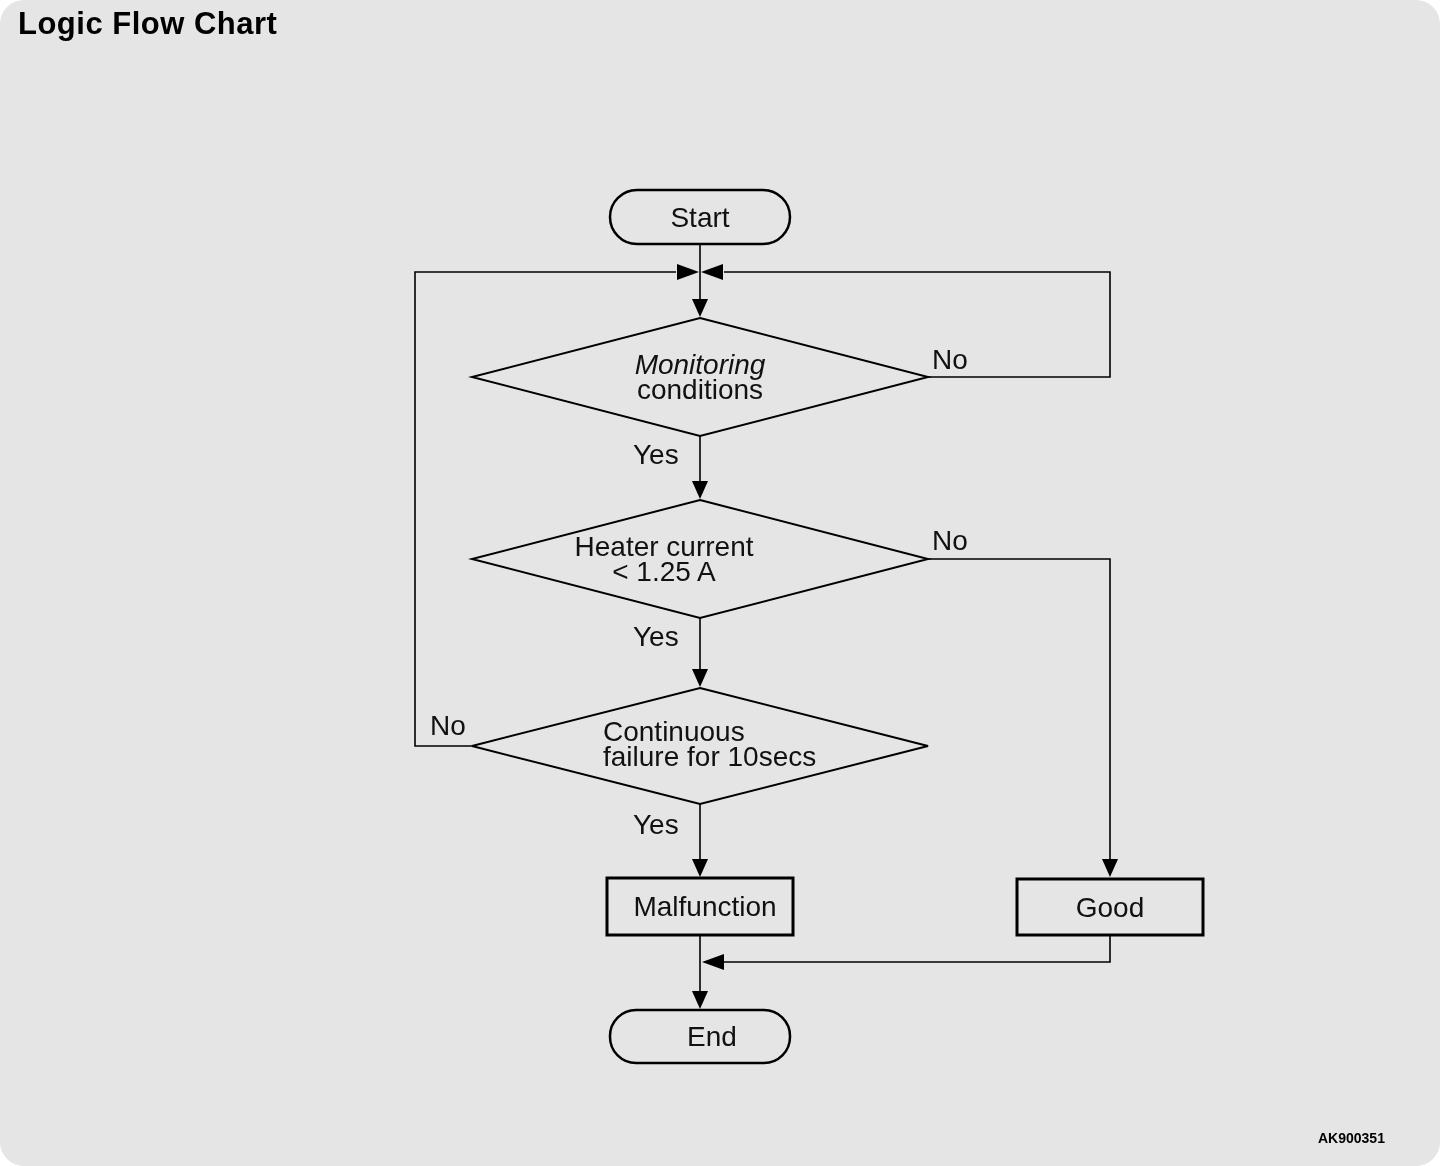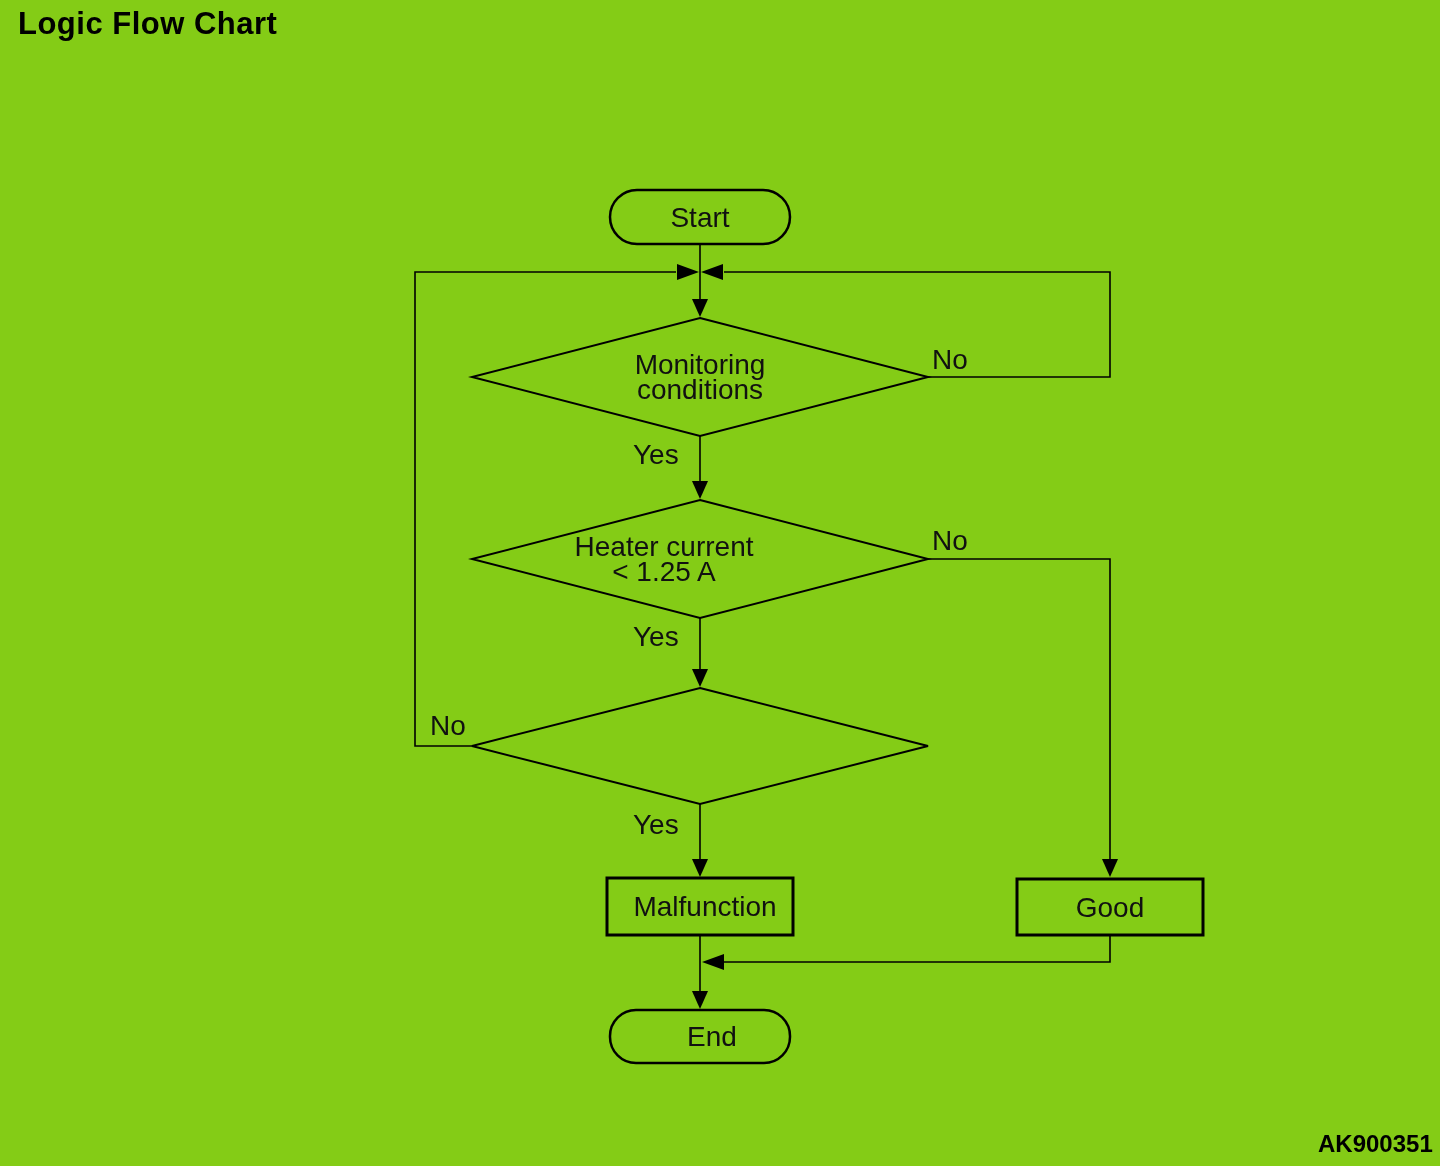--- a/index.html
+++ b/index.html
@@ -1,22 +1,23 @@
 <!DOCTYPE html>
 <html><head>
 <meta charset="utf-8">
 <style>
   html,body{margin:0;padding:0;background:#fff;}
   .canvas{
     position:relative;
     width:1440px;height:1166px;
-    background:#84cc16;
+    background:#e5e5e5;
     font-family:"Liberation Sans", sans-serif;
     color:#111;
     overflow:hidden;
+    border-radius:24px;
   }
   .title{
     position:absolute;left:18px;top:6px;margin:0;
     font-size:31px;font-weight:bold;color:#000;
     letter-spacing:0.5px;
   }
   .diagram{position:absolute;left:0;top:0;}
   .shape{fill:none;stroke:#000;}
   .connector{fill:none;stroke:#000;stroke-width:1.6;}
   .arrowhead{fill:#000;stroke:none;}
@@ -25,21 +26,21 @@
     font-size:28px;color:#111;line-height:25px;
     white-space:nowrap;
   }
   .node-label{
     display:flex;align-items:center;justify-content:center;
     text-align:center;
   }
   .center-x{transform:translateX(-50%);}
   .figure-code{
     position:absolute;left:1318px;top:1130px;
-    font-size:24px;font-weight:bold;color:#000;
+    font-size:14px;font-weight:bold;color:#000;
   }
 </style>
 </head>
 <body>
 
 <div class="canvas">
 
   <h1 class="title">Logic Flow Chart</h1>
 
   <svg class="diagram" width="1440" height="1166" viewBox="0 0 1440 1166">
@@ -82,29 +83,33 @@
 
     <polyline points="1110,935 1110,962 724,962" class="connector"></polyline>
     <polygon points="702,962 724,954 724,970" class="arrowhead"></polygon>
 
     <rect x="610" y="1010" width="180" height="53" rx="26" ry="26" class="shape" stroke-width="2.5"></rect>
   </svg>
 
   <div class="label node-label" style="left:610px;top:190px;width:180px;height:54px;">Start</div>
 
   <div class="label center-x" style="left:700px;top:352px;text-align:center;">
-    <span style="display:block;">Monitoring</span>
+    <span style="display:block;font-style:italic;">Monitoring</span>
     <span style="display:block;">conditions</span>
   </div>
 
   <div class="label center-x" style="left:664px;top:534px;text-align:center;">
     <span style="display:block;">Heater current</span>
     <span style="display:block;text-align:center;">&lt; 1.25 A</span>
   </div>
 
+  <div class="label" style="left:603px;top:719px;text-align:left;">
+    <span style="display:block;">Continuous</span>
+    <span style="display:block;">failure for 10secs</span>
+  </div>
 
   <div class="label node-label" style="left:607px;top:878px;width:196px;height:57px;">Malfunction</div>
 
   <div class="label node-label" style="left:1017px;top:879px;width:186px;height:56px;">Good</div>
 
   <div class="label node-label" style="left:610px;top:1010px;width:204px;height:53px;">End</div>
 
   <div class="label" style="left:633px;top:442px;">Yes</div>
   <div class="label" style="left:932px;top:347px;">No</div>
 

